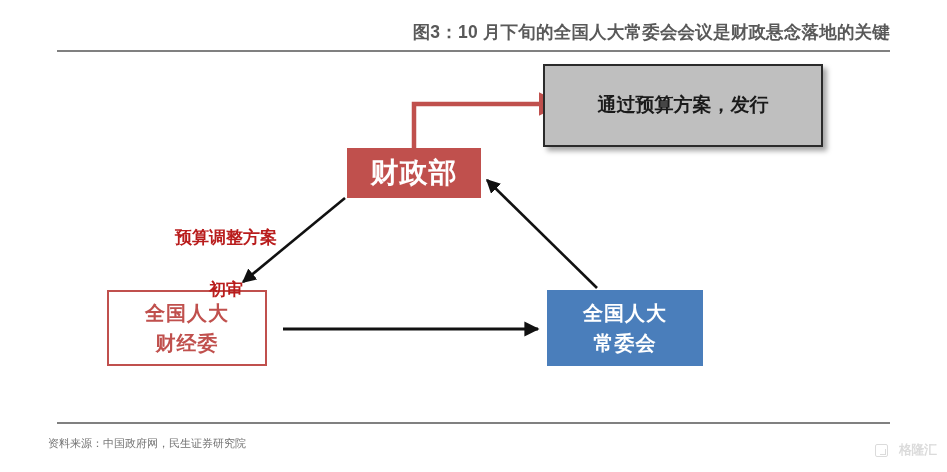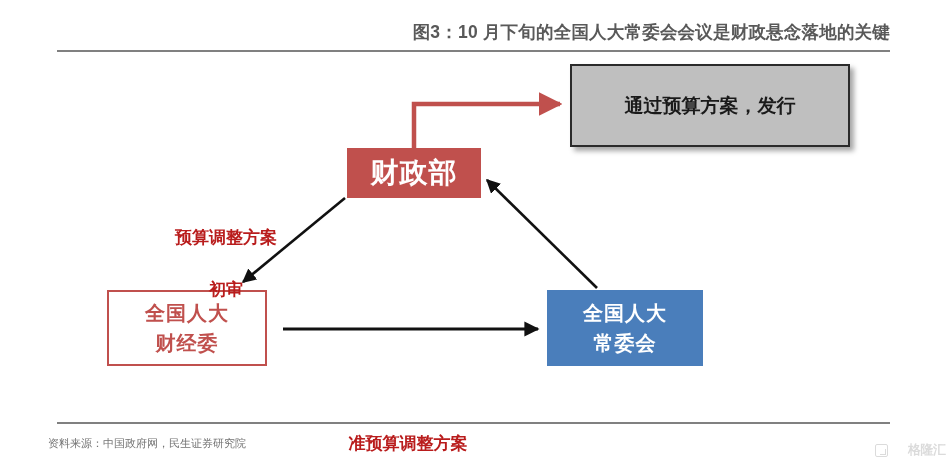--- a/index.html
+++ b/index.html
@@ -62,21 +62,21 @@
     white-space: nowrap;
   }
 
   
   .watermark {
     position: absolute;
     left: 862px;
     top: 441px;
     display: flex;
     align-items: center;
-    gap: 20px;
+    gap: 11px;
     opacity: 0.30;
     padding-left: 13px;
   }
   .wm-logo {
     width: 13px;
     height: 13px;
     border: 1.6px solid #8a8a8a;
     border-radius: 2px;
     position: relative;
     box-sizing: border-box;
@@ -104,28 +104,28 @@
     box-sizing: border-box;
     display: flex;
     align-items: center;
     justify-content: center;
     text-align: center;
     font-weight: bold;
   }
 
   
   .node-gray {
-    left: 570px;
+    left: 543px;
     top: 64px;
     width: 280px;
     height: 83px;
     background: #bfbfbf;
     border: 2.5px solid #2b2b2b;
     color: #1a1a1a;
-    font-family: Liberation Sans, sans-serif;
+    font-family: Liberation Mono, monospace;
     font-size: 19px;
     line-height: 28px;
     box-shadow: 4px 4px 5px rgba(0,0,0,0.35);
   }
 
   
   .node-red {
     left: 347px;
     top: 148px;
     width: 134px;
@@ -257,21 +257,20 @@
   </div>
 
   <div class="edge-label label-left">
     <span>预算调整方案</span><br>
     <span>初审</span>
   </div>
 
 
   <div class="edge-label label-bottom">
     <br>
-    <span>准预算调整方案</span>
   </div>
 
   <div class="footer-rule"></div>
   <div class="footer-text">资料来源：中国政府网，民生证券研究院</div>
 
   <div class="watermark">
     <span class="wm-logo"></span>
     <span class="wm-text">格隆汇</span>
   </div>
 

